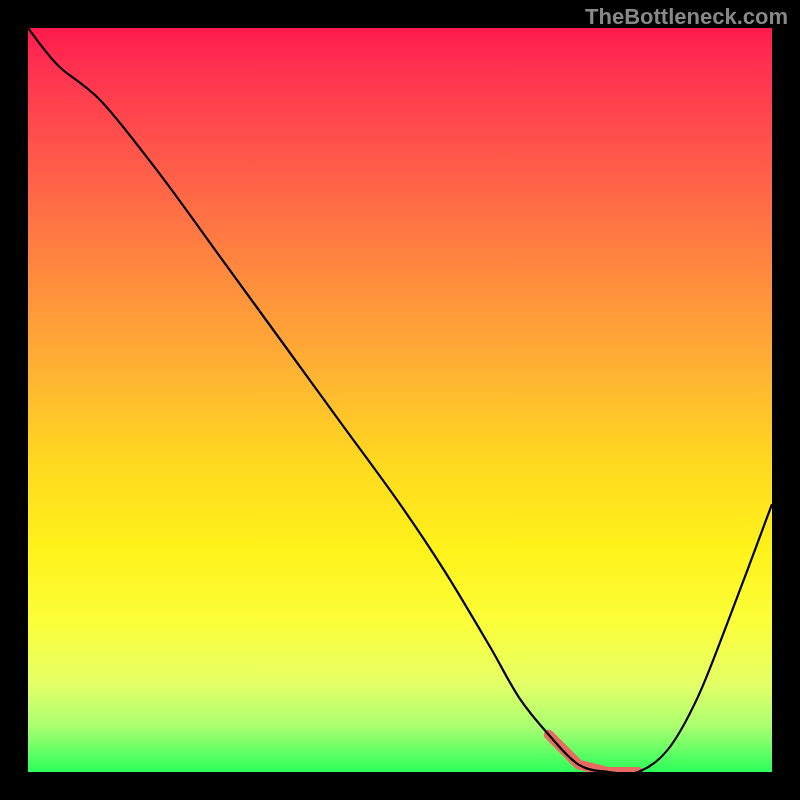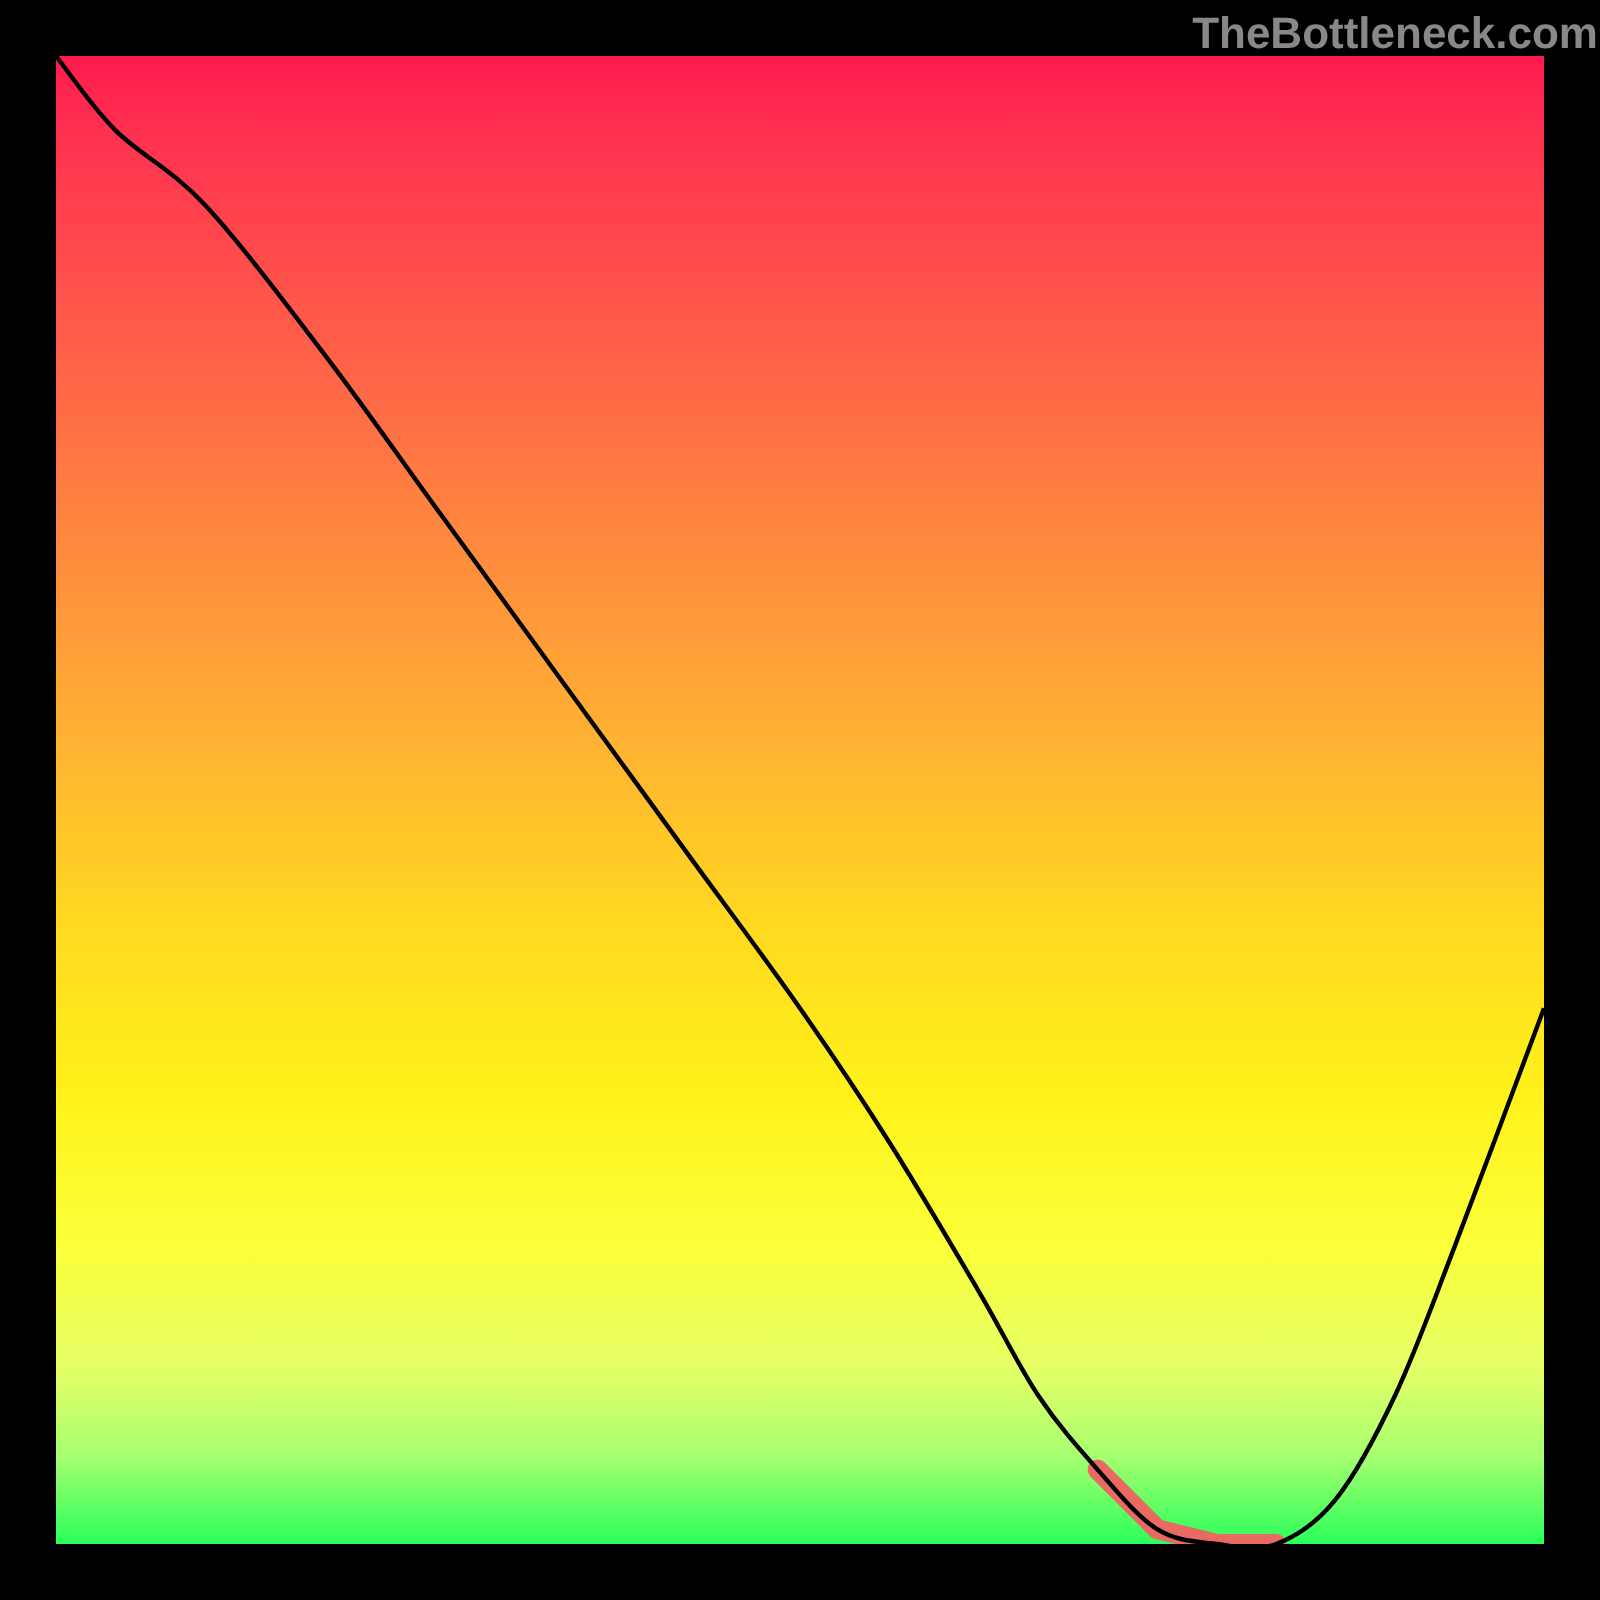--- a/index.html
+++ b/index.html
@@ -7,21 +7,21 @@
     width: 800px;
     height: 800px;
     background: #000;
     position: relative;
     font-family: Arial, sans-serif;
     overflow: hidden;
   }
   .watermark {
     position: absolute;
     top: 4px;
-    right: 1px;
+    right: 12px;
     color: #888;
     font-size: 22px;
     font-weight: bold;
     z-index: 10;
   }
   .chart-area {
     position: absolute;
     left: 28px;
     top: 28px;
     width: 744px;

